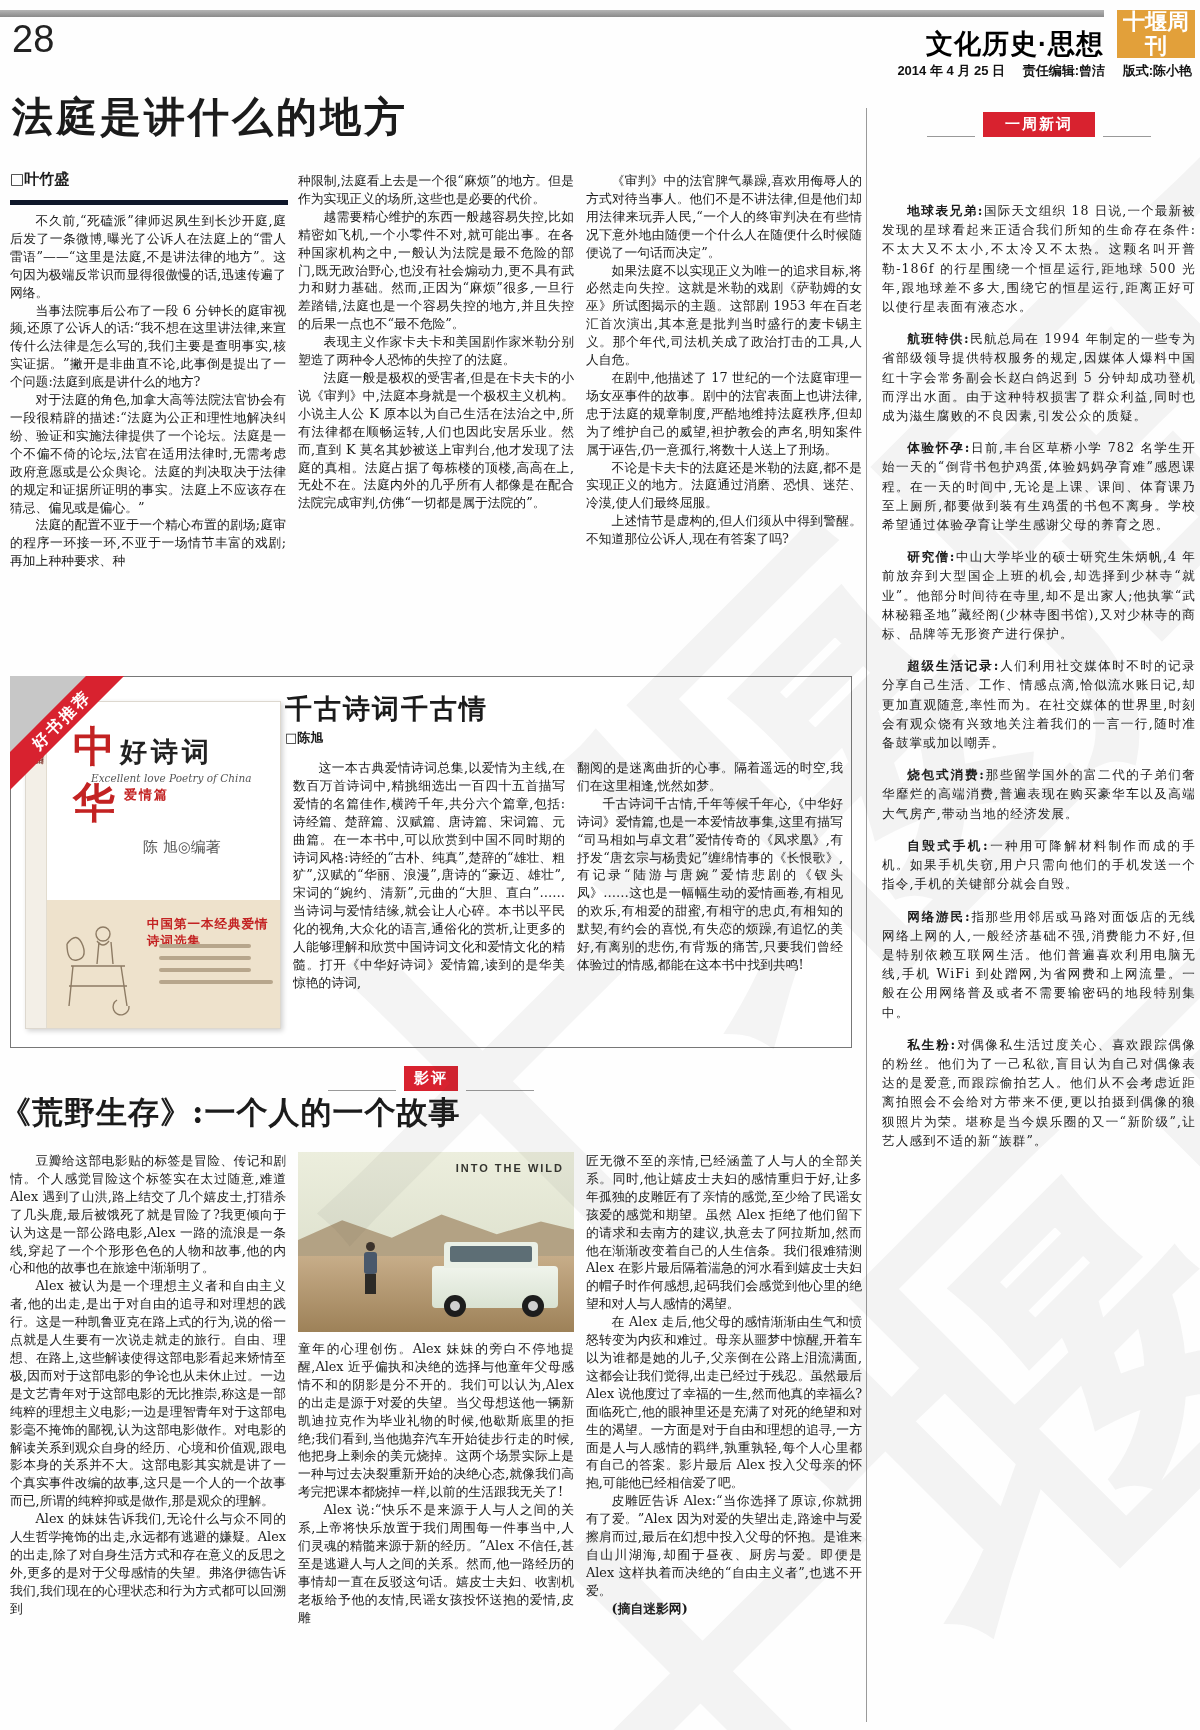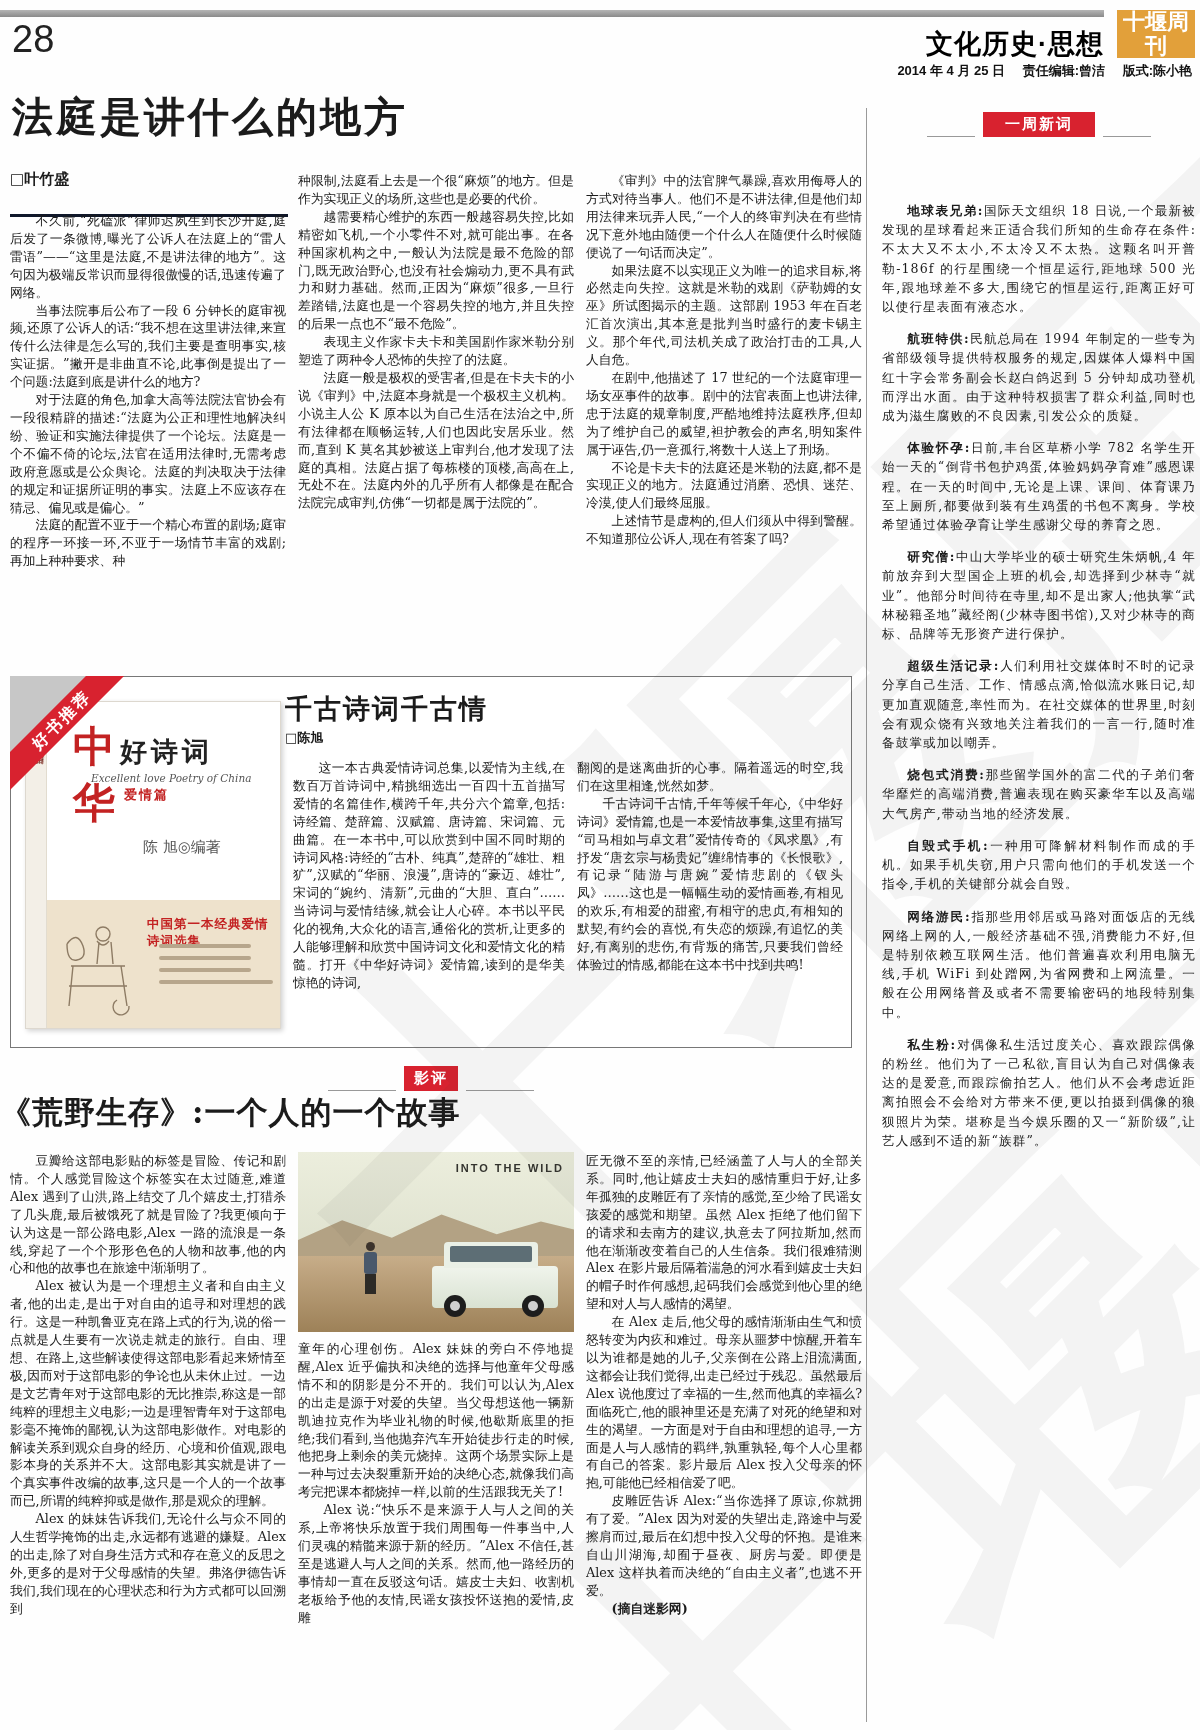--- a/index.html
+++ b/index.html
@@ -10,21 +10,21 @@
   .pagenum{position:absolute;left:12px;top:20px;font-family:"Liberation Sans",sans-serif;font-size:38px;color:#222;line-height:1}
   .sectionname{position:absolute;right:96px;top:26px;font-family:"Liberation Sans",sans-serif;font-weight:bold;font-size:27px;letter-spacing:1px;color:#000}
   .masthead{position:absolute;left:1117px;top:10px;width:78px;height:48px;background:#e2a03a;color:#fff;
             font-family:"Liberation Sans",sans-serif;font-weight:bold;font-size:22px;line-height:24px;
             display:flex;align-items:center;justify-content:center;text-align:center;padding:0 4px;box-sizing:border-box}
   .dateline{position:absolute;right:8px;top:62px;font-family:"Liberation Sans",sans-serif;font-weight:bold;font-size:13px;color:#111}
   .dateline span{margin-left:14px}
   
   .main-title{position:absolute;left:12px;top:90px;font-size:41px;font-weight:bold;letter-spacing:3px;margin:0}
   .author-block{position:absolute;left:10px;top:170px;width:278px;font-size:15px;font-weight:bold;
-                border-bottom:3px solid #0f172a;padding-bottom:25px}
+                border-bottom:5px solid #0f172a;padding-bottom:11px}
   .ncol{position:absolute;text-align:justify;overflow:hidden}
   .ncol p{font-size:12.8px;line-height:17.9px;text-align:justify;text-indent:2em;margin:0}
   .ncol p.cont{text-indent:0}
   #m-col1{left:10px;top:212px;width:276px;height:462px}
   #m-col2{left:298px;top:172px;width:276px;height:502px}
   #m-col3{left:586px;top:172px;width:276px;height:502px}
   
   .kicker{position:absolute;display:flex;align-items:flex-end;justify-content:center}
   .kline{width:68px;height:1px;background:#999}
   .kbox{background:#d8222f;color:#fff;font-family:"Liberation Sans",sans-serif;font-weight:bold;

